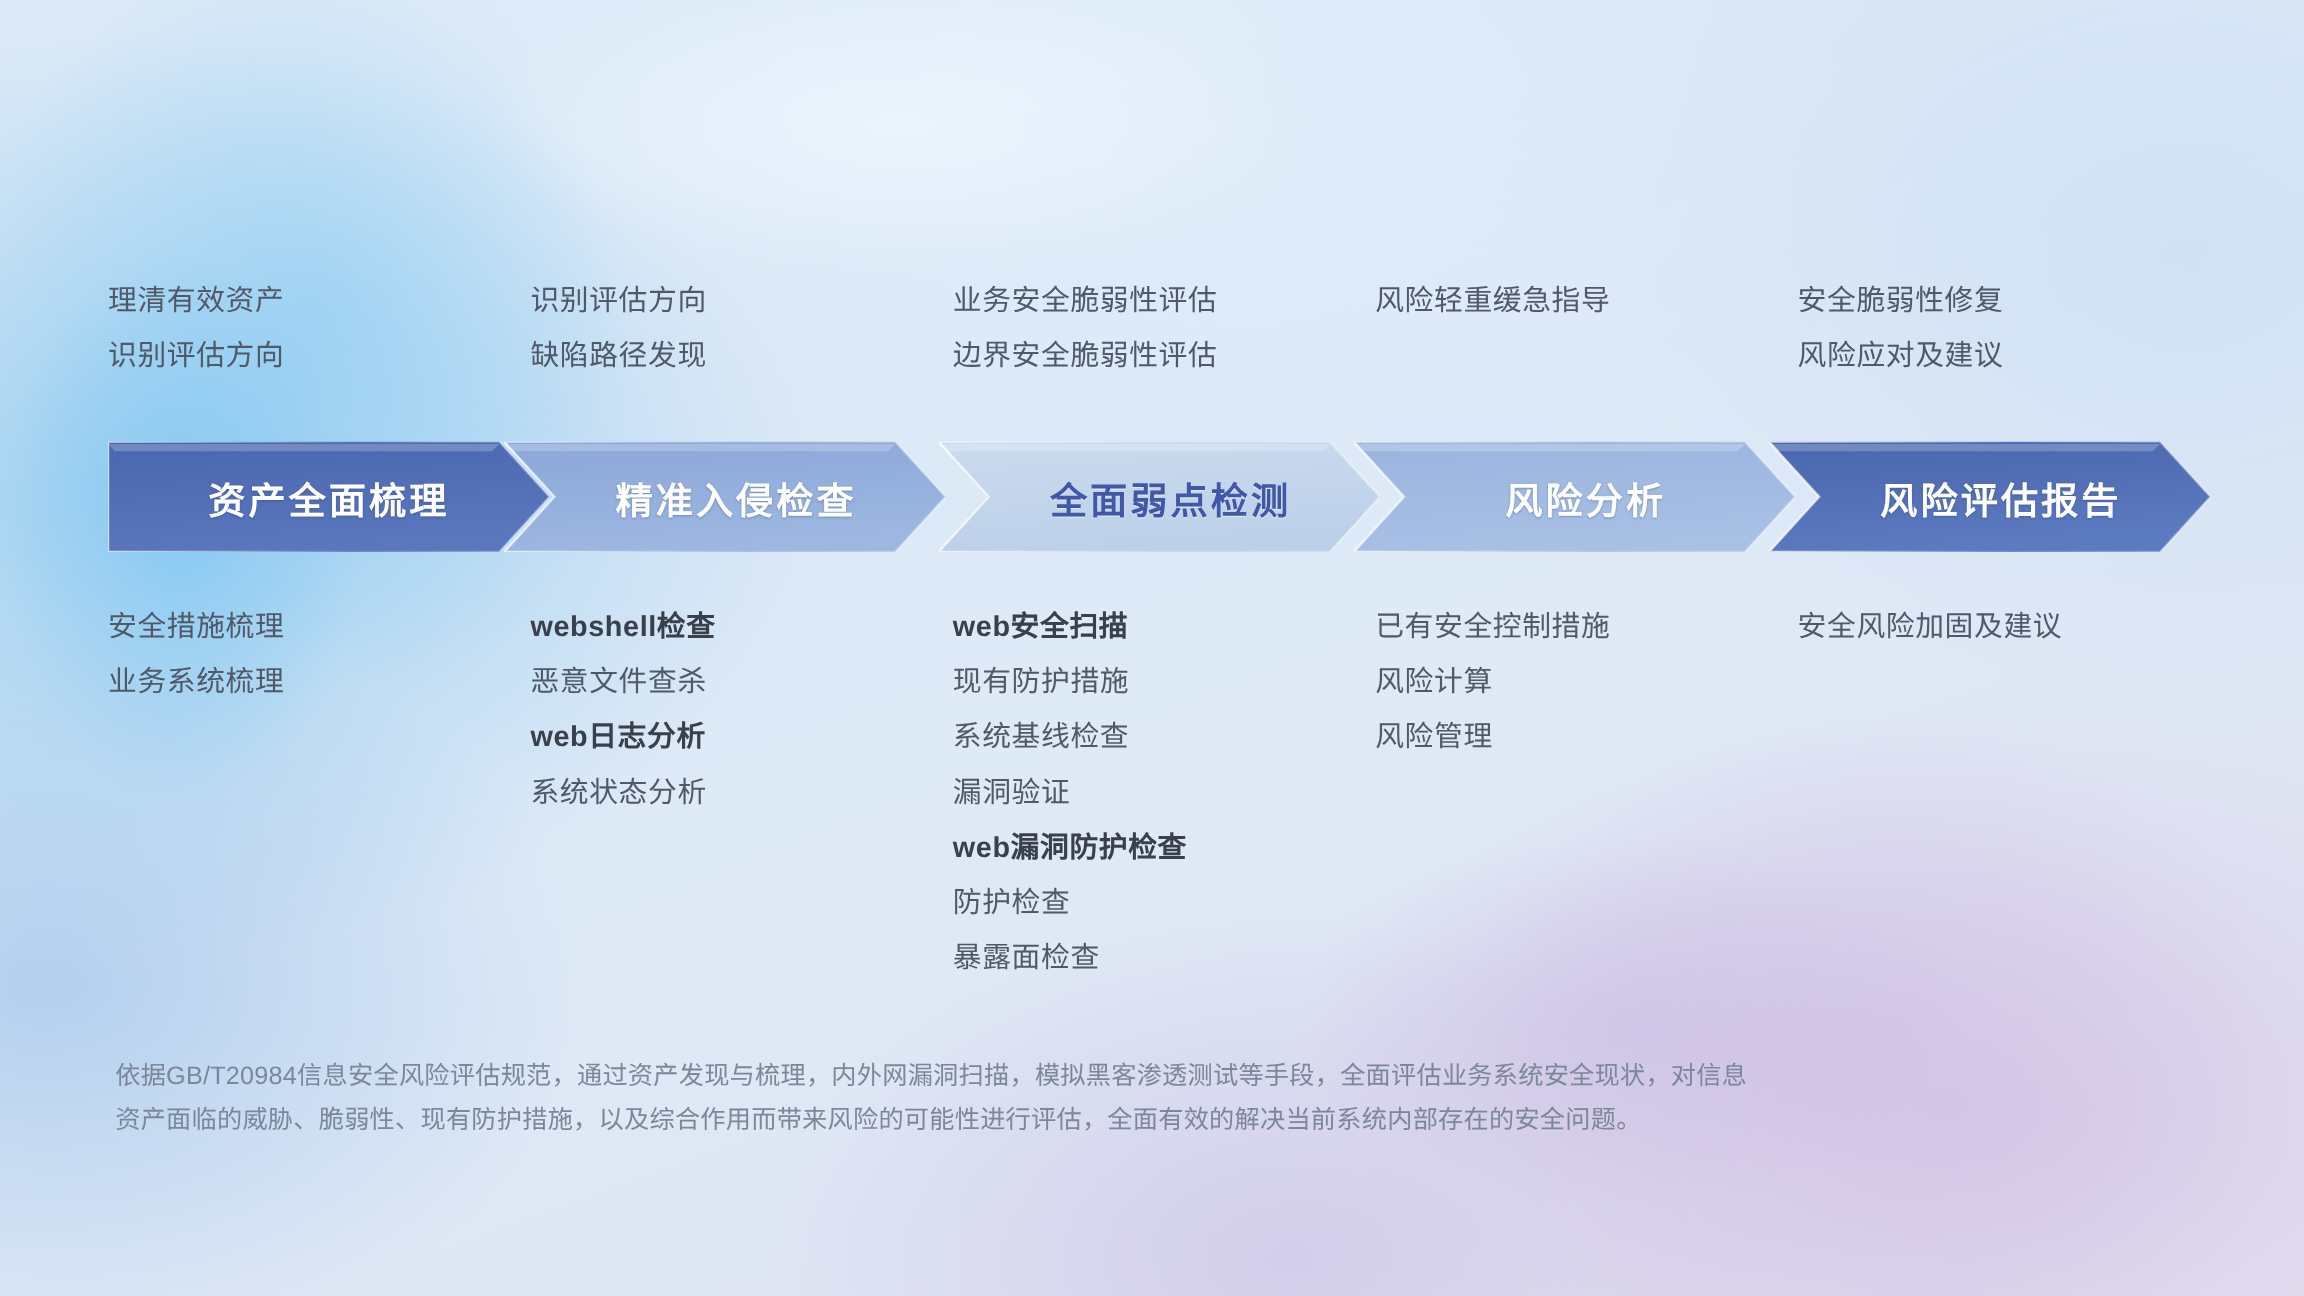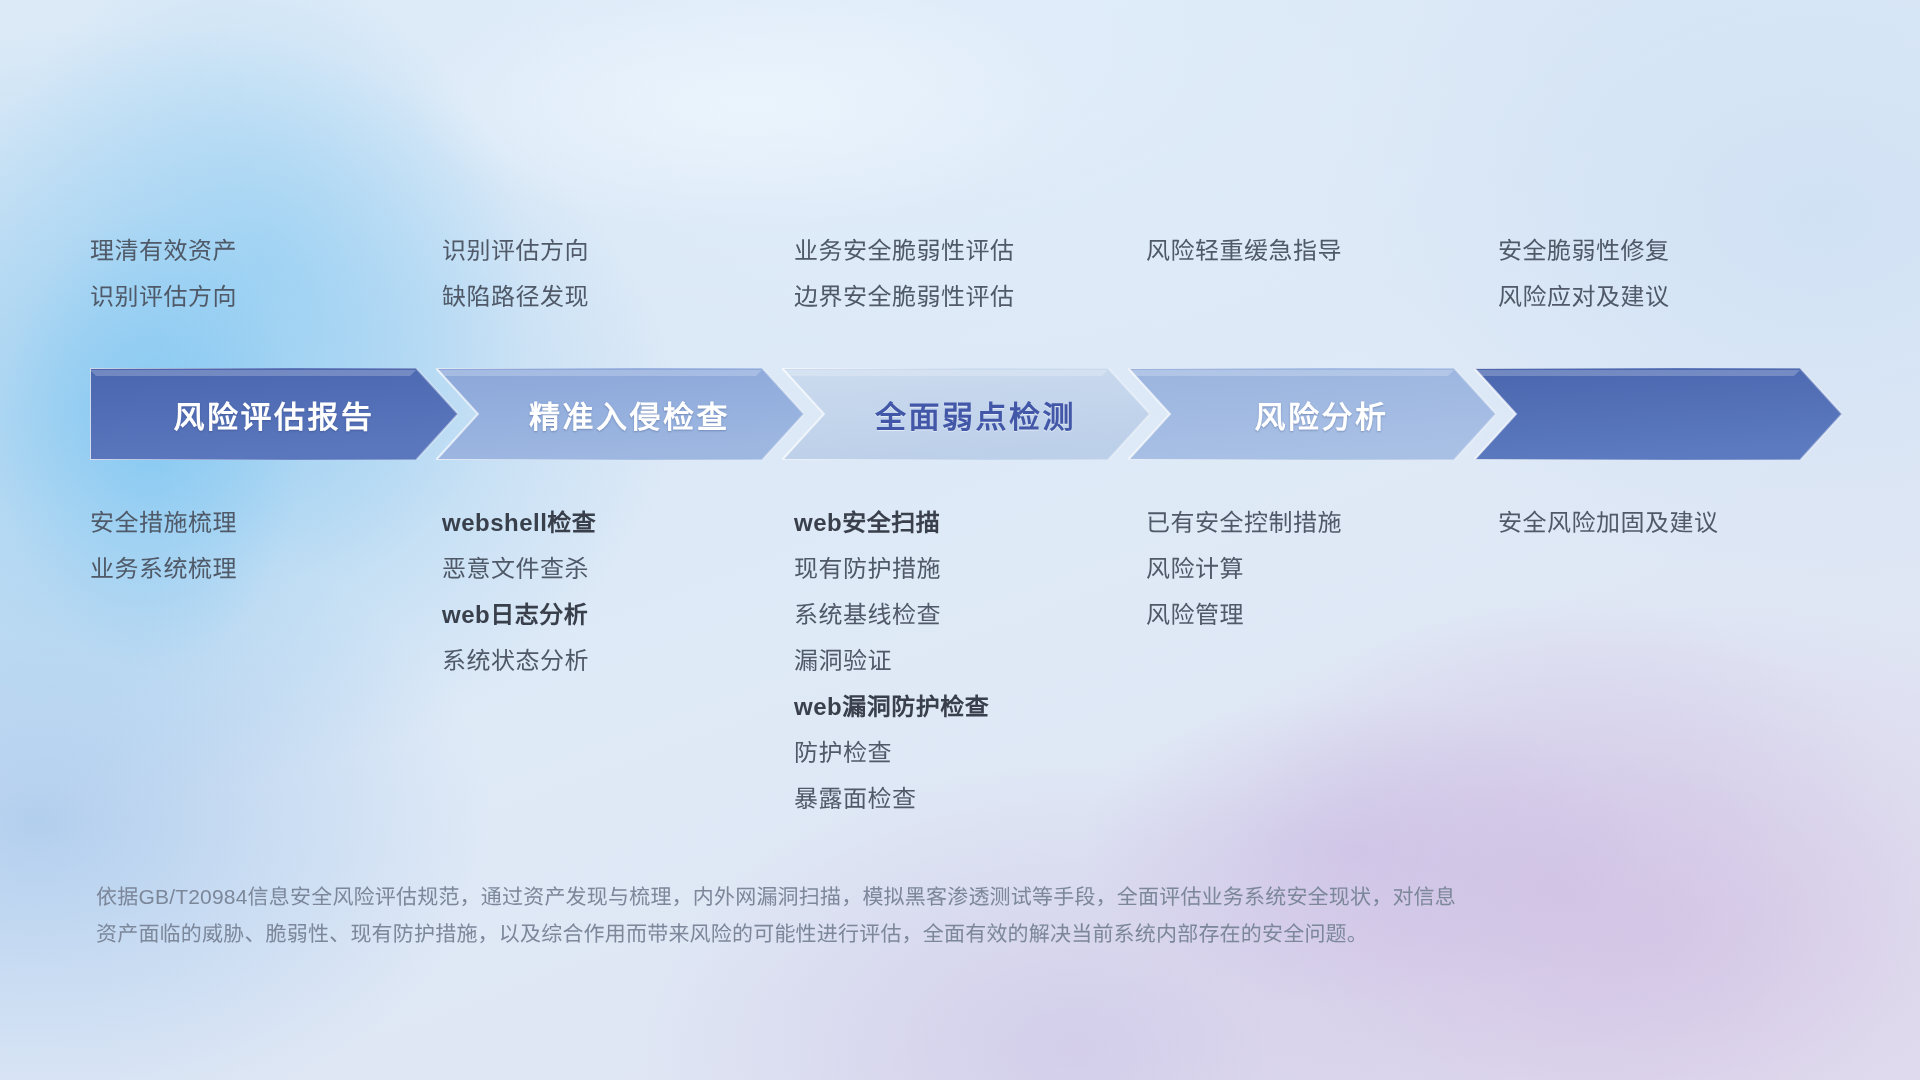--- a/index.html
+++ b/index.html
@@ -164,23 +164,23 @@
        <linearGradient id="sh0" x1="0" y1="0" x2="1" y2="0">
          <stop offset="0%" stop-color="#ffffff" stop-opacity="0.75"></stop>
          <stop offset="55%" stop-color="#ffffff" stop-opacity="0.12"></stop>
          <stop offset="100%" stop-color="#ffffff" stop-opacity="0.40"></stop>
        </linearGradient>
      </defs>
      <path d="M 0,0 L 326,0 L 368,46 L 326,92 L 0,92 L 0,0 Z" fill="url(#g0)"></path>
      <path d="M 0,0 L 326,0 L 368,46 L 326,92 L 0,92 L 0,0 Z" fill="none" stroke="url(#sh0)" stroke-width="2"></path>
      <path d="M 0,2 L 326,2 L 320,8 L 6,8 Z" fill="#ffffff" opacity="0.22"></path>
           </svg>
-          <span class="seg-label" style="color: rgb(255, 255, 255); text-shadow: rgba(40, 60, 110, 0.35) 0px 1px 2px;">风险评估报告</span>
-        </div>
-        <div class="seg" style="left: 346px; width: 368px; z-index: 4;">
+          <span class="seg-label" style="color: rgb(255, 255, 255); text-shadow: rgba(40, 60, 110, 0.35) 0px 1px 2px;">资产全面梳理</span>
+        </div>
+        <div class="seg" style="left: 330px; width: 368px; z-index: 4;">
           <svg viewBox="0 0 368 92" preserveAspectRatio="none">
             <defs>
        <linearGradient id="g1" x1="0" y1="0" x2="0.25" y2="1">
          <stop offset="0%" stop-color="#8ba7d9"></stop>
          <stop offset="100%" stop-color="#9db7e1"></stop>
        </linearGradient>
        <linearGradient id="sh1" x1="0" y1="0" x2="1" y2="0">
          <stop offset="0%" stop-color="#ffffff" stop-opacity="0.75"></stop>
          <stop offset="55%" stop-color="#ffffff" stop-opacity="0.12"></stop>
          <stop offset="100%" stop-color="#ffffff" stop-opacity="0.40"></stop>
@@ -240,20 +240,21 @@
        <linearGradient id="sh4" x1="0" y1="0" x2="1" y2="0">
          <stop offset="0%" stop-color="#ffffff" stop-opacity="0.75"></stop>
          <stop offset="55%" stop-color="#ffffff" stop-opacity="0.12"></stop>
          <stop offset="100%" stop-color="#ffffff" stop-opacity="0.40"></stop>
        </linearGradient>
      </defs>
      <path d="M 0,0 L 326,0 L 368,46 L 326,92 L 0,92 L 42,46 L 0,0 Z" fill="url(#g4)"></path>
      <path d="M 0,0 L 326,0 L 368,46 L 326,92 L 0,92 L 42,46 L 0,0 Z" fill="none" stroke="url(#sh4)" stroke-width="2"></path>
      <path d="M 0,2 L 326,2 L 320,8 L 6,8 Z" fill="#ffffff" opacity="0.22"></path>
           </svg>
+          <span class="seg-label" style="color: rgb(255, 255, 255); text-shadow: rgba(40, 60, 110, 0.35) 0px 1px 2px; margin-left: 18.9px;">风险评估报告</span>
         </div>
       </div>
 
     <div class="cols bottom">
       <div class="col" id="bot-0">
           <div class="note">安全措施梳理</div>
           <div class="note">业务系统梳理</div>
         </div>
       <div class="col" id="bot-1">
           <div class="note lead">webshell检查</div>

